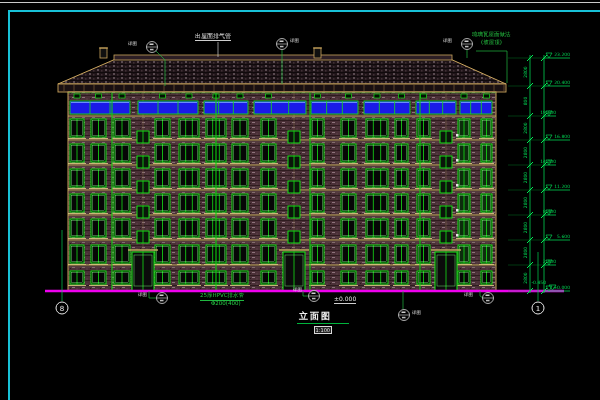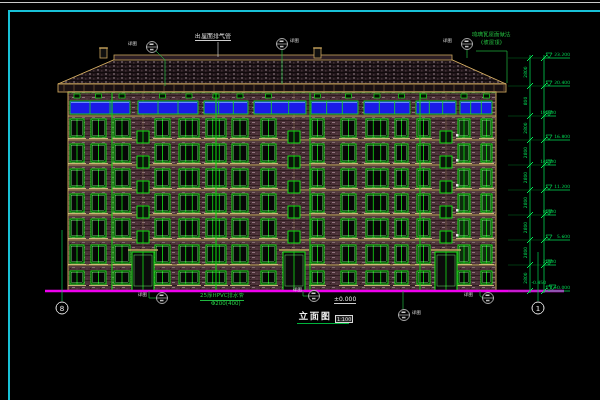--- a/index.html
+++ b/index.html
@@ -7,21 +7,21 @@
           font-family:"DejaVu Sans",sans-serif;}
   .top-hairline{position:absolute;left:0;top:2px;width:600px;height:1px;background:#c9c9c9;}
   .frame-top{position:absolute;left:8px;top:10px;width:592px;height:2px;}
   .frame-left{position:absolute;left:8px;top:10px;width:2px;height:390px;}
   svg{position:absolute;left:0;top:0;}
   .note{position:absolute;line-height:1.05;white-space:nowrap;pointer-events:none;}
   .note-w{color:#e4e4e4;}
   .note-g{color:#27d045;}
   .u-w{border-bottom:1px solid #cfcfcf;padding-bottom:1px;}
   .u-g{border-bottom:1px solid #20b840;padding-bottom:1px;}
-  .title-wrap{position:absolute;left:299px;top:310px;display:flex;align-items:flex-end;gap:3px;}
+  .title-wrap{position:absolute;left:299px;top:310px;display:flex;align-items:flex-end;gap:3px;flex-direction:column;}
   .title-main{color:#f0f0f0;font-size:9px;font-weight:bold;letter-spacing:2px;}
   .title-scale{color:#e8e8e8;font-size:5px;border:1px solid #dadada;padding:0 1px;background:#222;}
   .title-underline{position:absolute;left:297px;top:323px;width:52px;height:1px;background:#00b43c;}
 </style>
 </head>
 <body>
 
 <div class="canvas">
   <div class="top-hairline"></div>
   <div class="frame-top" id="frameTop" style="background: rgb(24, 194, 216);"></div>

